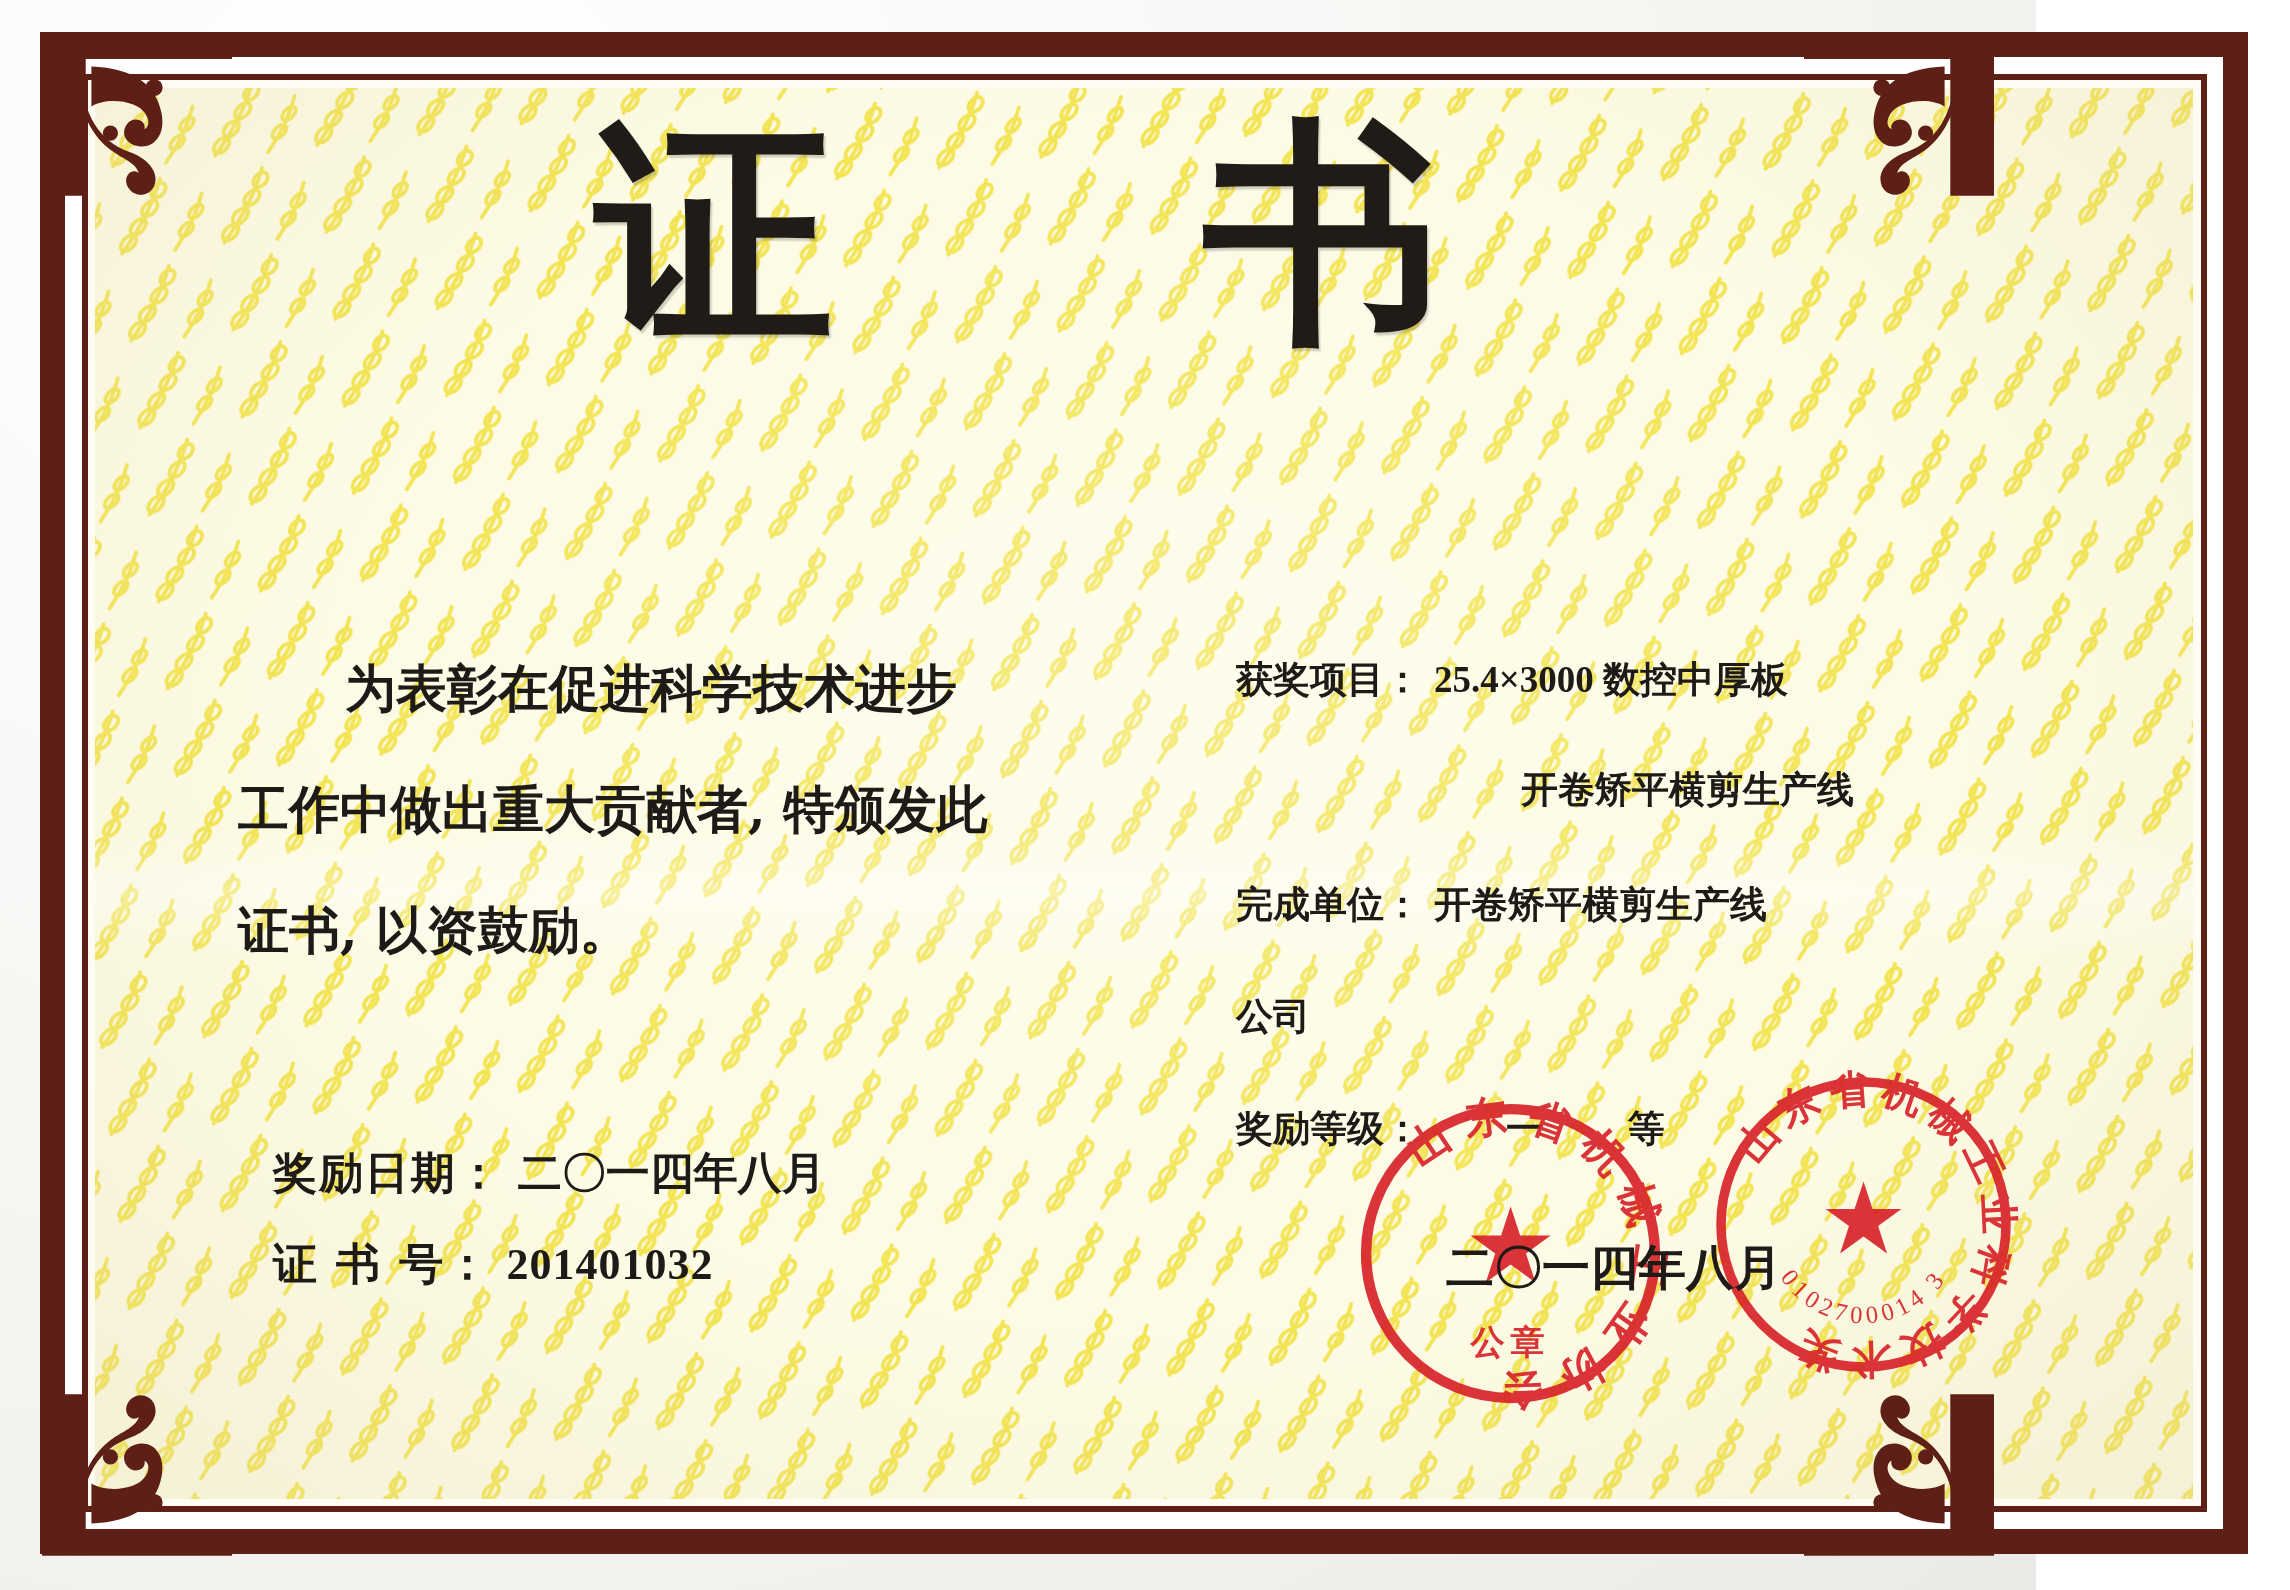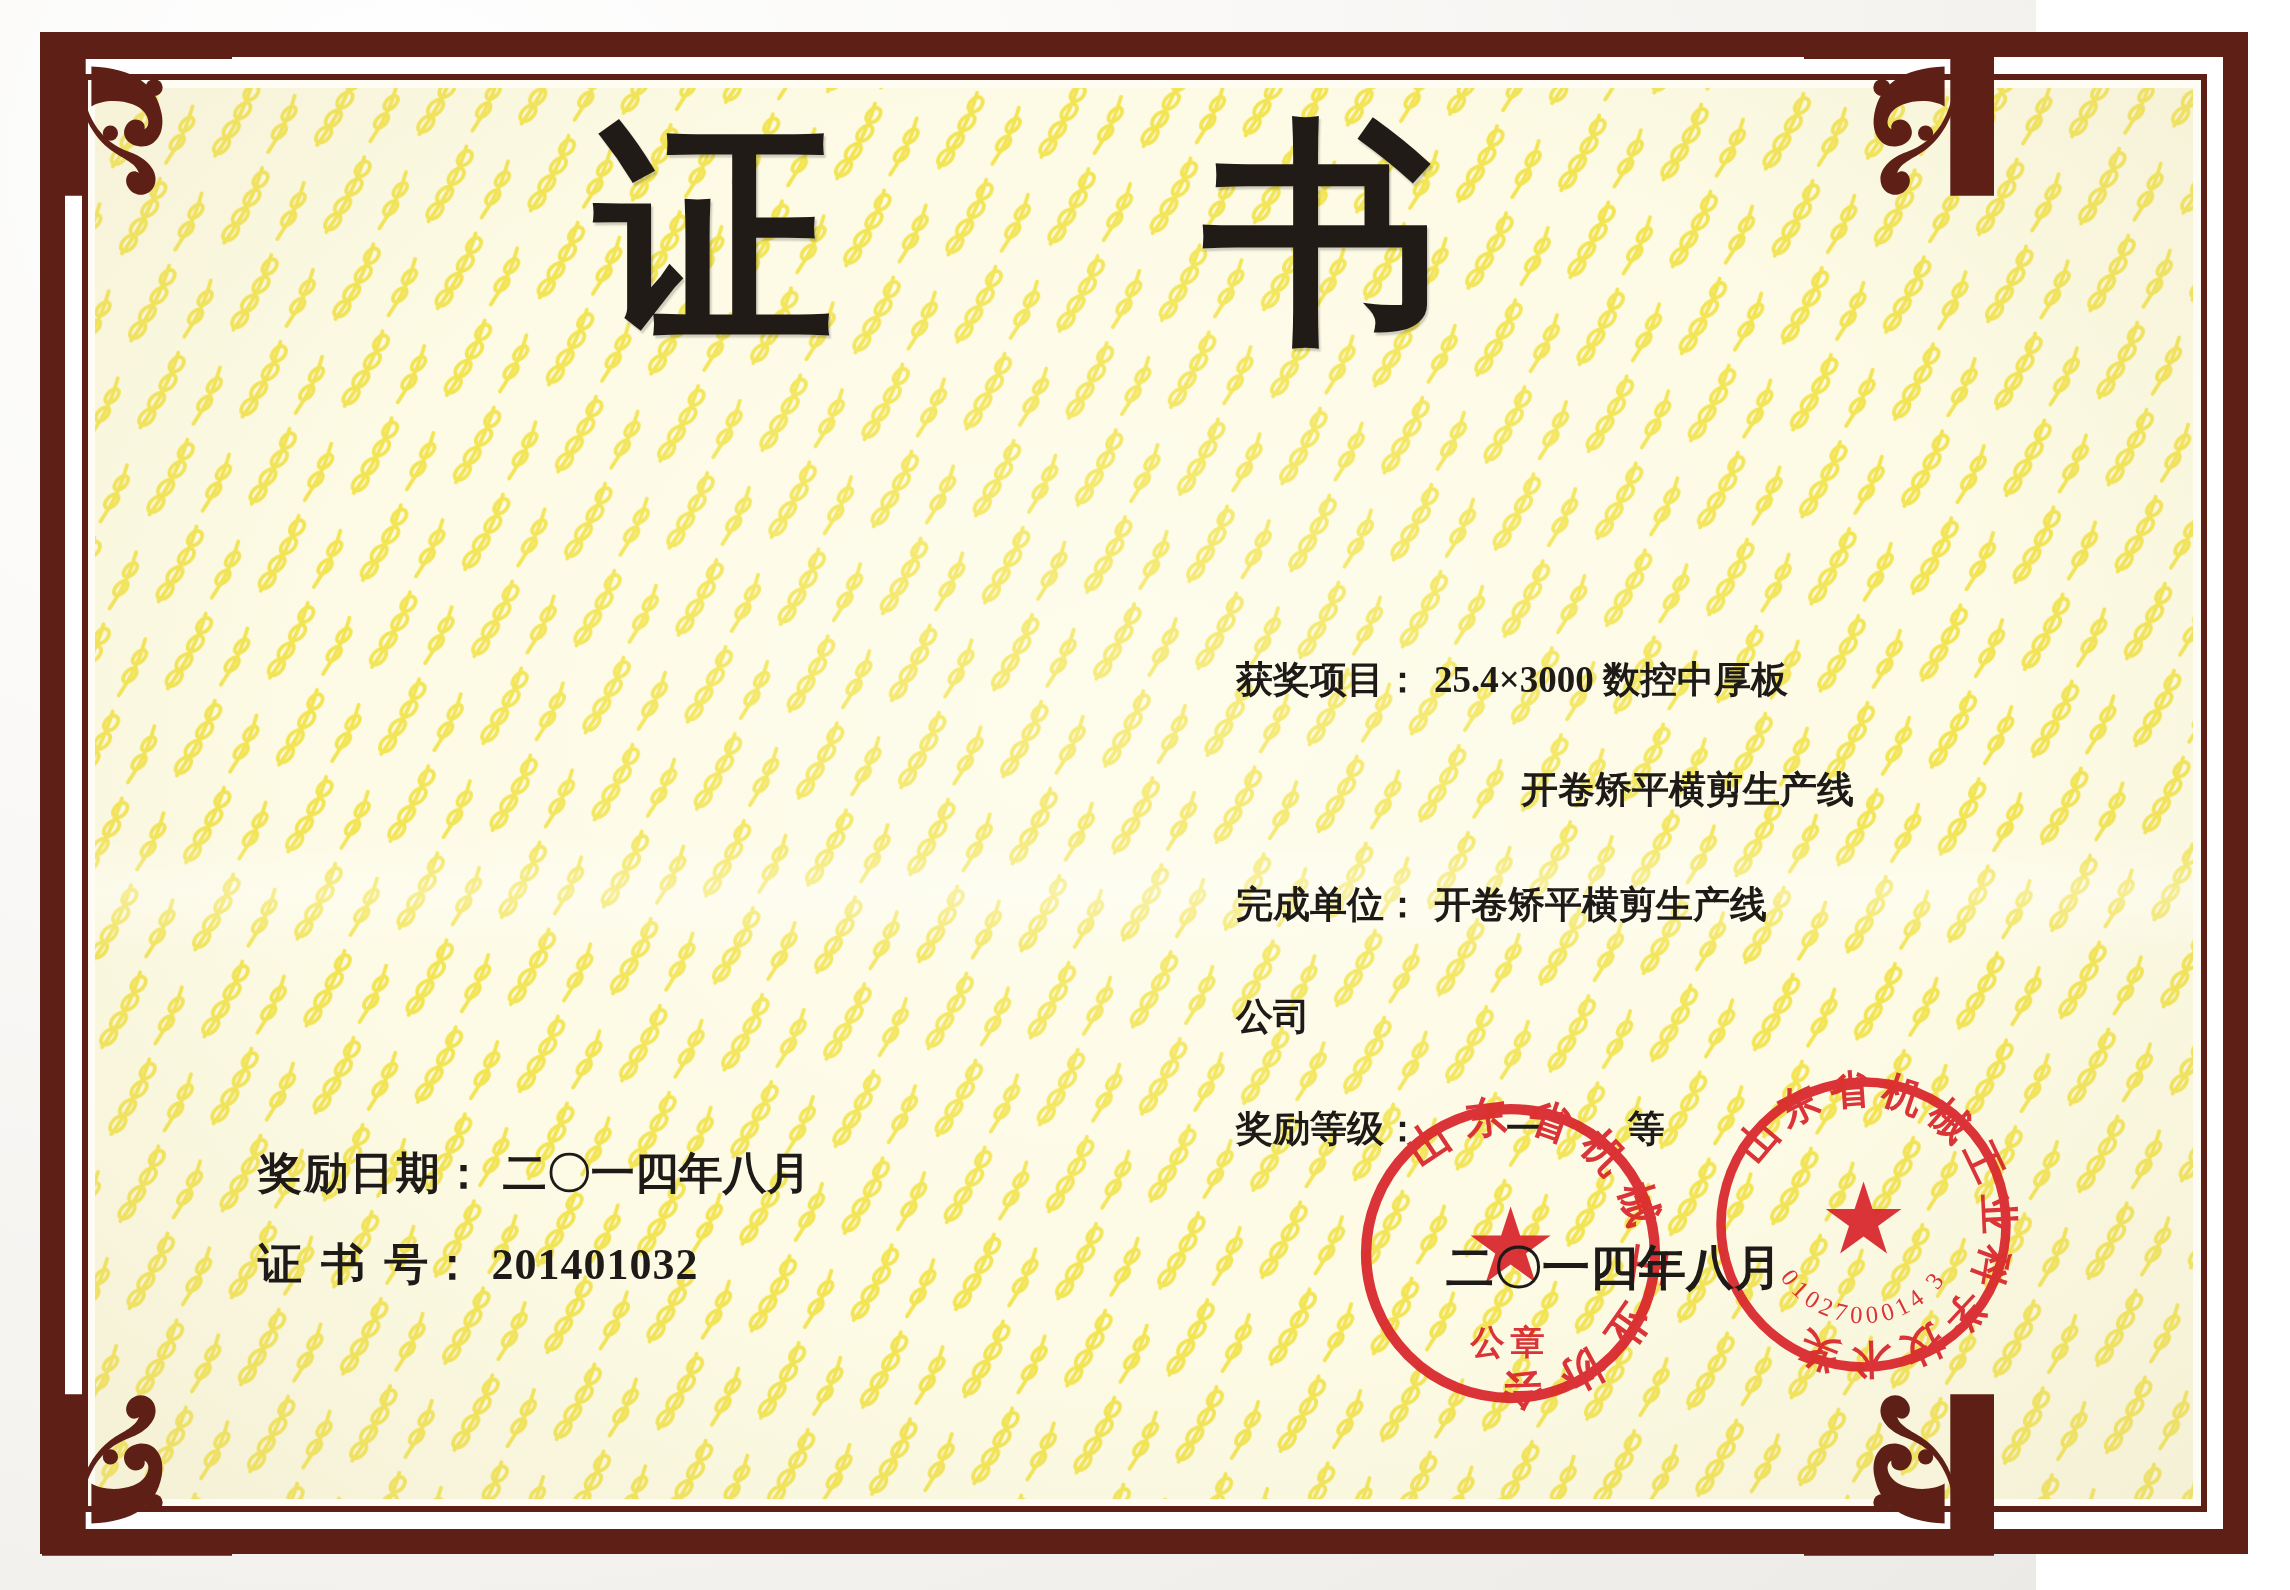--- a/index.html
+++ b/index.html
@@ -108,21 +108,21 @@
     font-weight: 700;
     font-size: 51px;
     line-height: 121px;
     color: #1d1a17;
   }
   .left-body .l1 { text-indent: 107px; }
 
   
   .left-footer {
     position: absolute;
-    left: 258px;
+    left: 273px;
     top: 1127px;
     font-family: "DejaVu Serif", "Liberation Serif", serif;
     font-weight: 700;
     font-size: 44px;
     line-height: 91px;
     color: #1d1a17;
     white-space: nowrap;
   }
   .left-footer .lbl { letter-spacing: 1.9px; }
   .left-footer .num {
@@ -263,20 +263,25 @@
         <path d="M52 34 C 96 36, 120 52, 126 84 C 130 106, 118 120, 102 118 C 88 116, 82 104, 90 94 C 96 86, 110 90, 108 100 C 116 96, 112 80, 96 74 C 80 68, 62 70, 52 76 Z"></path>
         <path d="M40 40 C 44 86, 60 112, 92 124 C 112 131, 124 146, 118 160 C 112 172, 96 172, 90 160 C 85 150, 94 140, 102 146 C 98 134, 82 130, 70 120 C 50 104, 38 76, 36 44 Z"></path>
         <circle cx="118" cy="56" r="9"></circle>
         <circle cx="72" cy="104" r="8"></circle>
       </g>
     </svg>
   </div>
 
   <div class="title">证 书</div>
 
+  <div class="left-body">
+    <div class="l1">为表彰在促进科学技术进步</div>
+    <div>工作中做出重大贡献者, 特颁发此</div>
+    <div>证书, 以资鼓励。</div>
+  </div>
 
   <div class="left-footer">
     <div>
       <span class="lbl">奖励日期：</span>
       <span class="val">二〇一四年八月</span>
     </div>
     <div>
       <span class="lbl">证 书 号：</span>
       <span class="num">201401032</span>
     </div>

